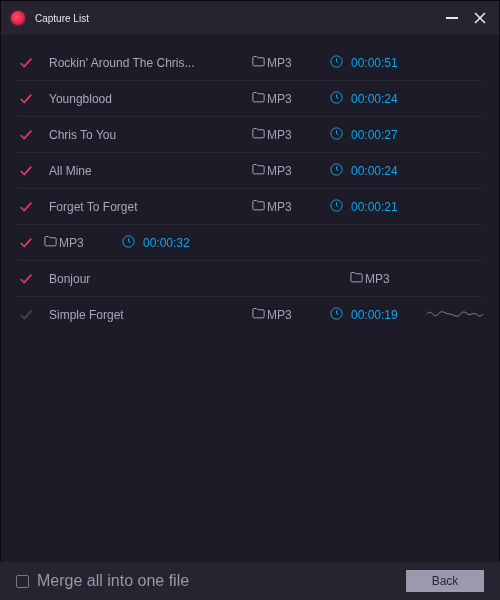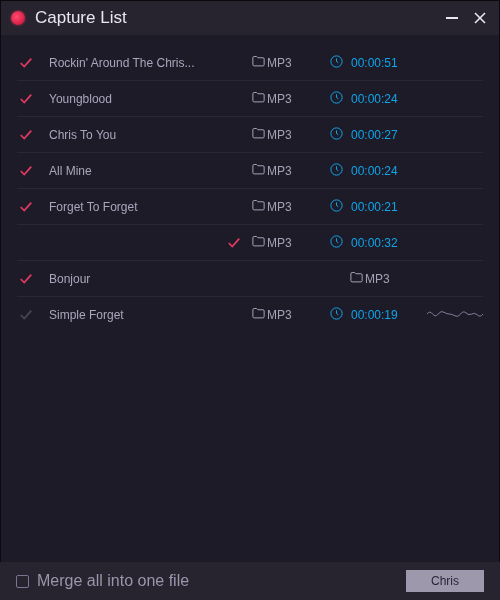--- a/index.html
+++ b/index.html
@@ -19,36 +19,35 @@
     align-items: center;
     padding: 0 8px 0 10px;
   }
   .rec-icon {
     width: 14px; height: 14px;
     border-radius: 50%;
     background: radial-gradient(circle at 40% 40%, #ff4a6e 0%, #d61e45 70%, #a01030 100%);
     box-shadow: 0 0 3px #ff4a6e88;
     margin-right: 10px;
   }
-  .title { color: #e8e6f0; font-size: 17px; flex: 1; }
+  .title { color: #e8e6f0; font-size: 10px; flex: 1; }
   .win-controls { display: flex; gap: 14px; align-items: center; padding-right: 4px; }
   .win-btn { width: 14px; height: 14px; display: flex; align-items: center; justify-content: center; cursor: pointer; color: #e8e6f0; }
   .min-line { width: 12px; height: 2px; background: #e8e6f0; }
   .close-x svg { width: 12px; height: 12px; }
 
   .capture-list {
     padding: 10px 16px 0 16px;
   }
   .row {
     display: flex;
     align-items: center;
     height: 36px;
     border-bottom: 1px solid #2a2636;
     gap: 8px;
-    justify-content: flex-end;
   }
   .row:last-child { border-bottom: none; }
   .check {
     width: 18px;
     display: flex; align-items: center; justify-content: center;
     color: #e23a5e;
   }
   .check.dim { color: #4a4658; }
   .check svg { width: 14px; height: 14px; }
   .track-name {
@@ -302,15 +301,15 @@
     </div>
   </div>
 
 <div class="footer">
   <div class="merge-check">
     <div class="checkbox"></div>
     <span>Merge all into one file</span>
   </div>
   <div class="spacer"></div>
   <button class="stop-btn">
-    <span>Chris</span>
+    <span>Back</span>
   </button>
 </div>
 
 </body></html>

